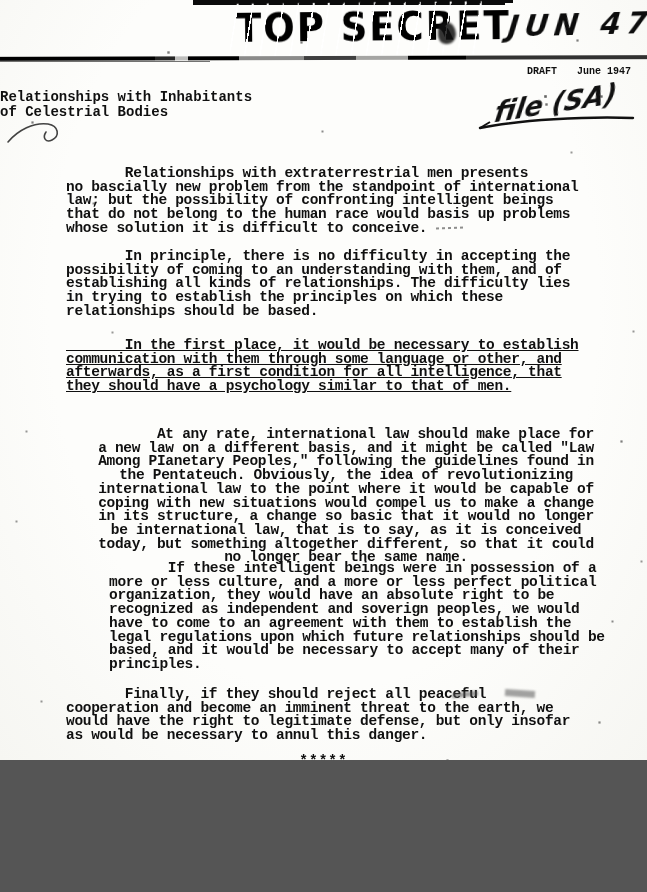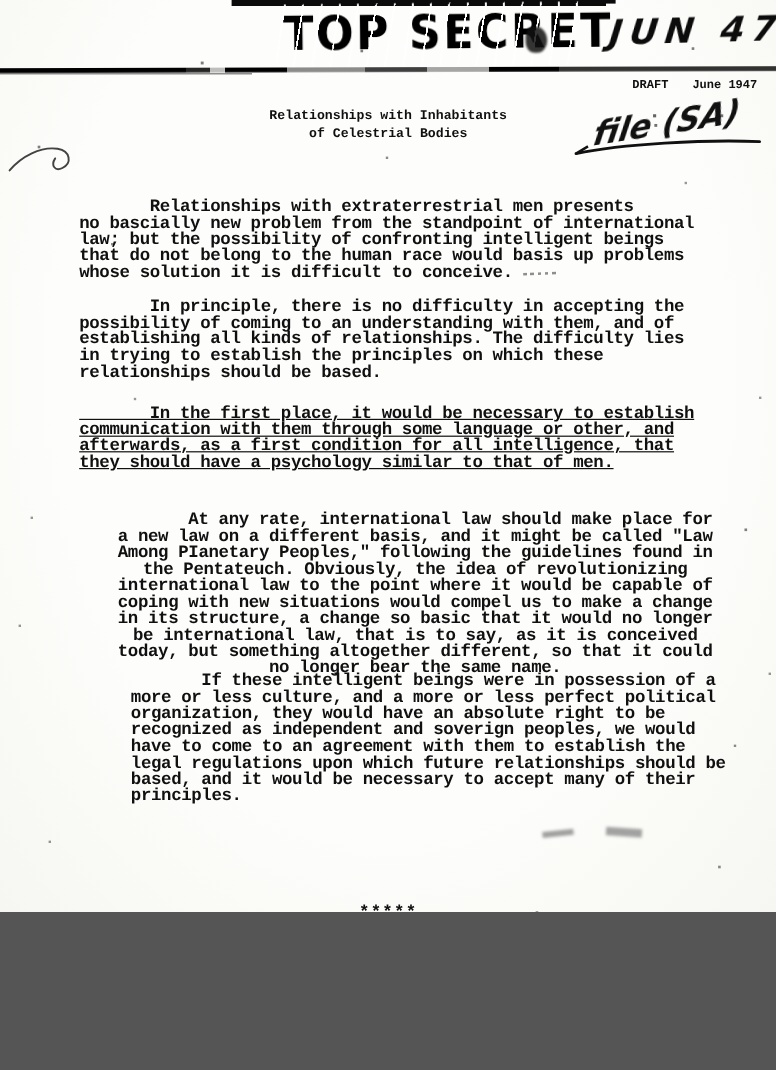--- a/index.html
+++ b/index.html
@@ -69,21 +69,21 @@
   
   .draft{
     position:absolute;top:66px;right:16px;
     font-weight:bold;font-size:10px;white-space:nowrap;
     filter:blur(0.2px);
   }
   .draft .gap{display:inline-block;width:20px;}
   
   .title{
     position:absolute;left:0;top:90px;width:647px;
-    text-align:center;font-weight:bold;font-size:11px;line-height:15px;
+    font-weight:bold;font-size:14px;line-height:15px;
     white-space:pre;filter:blur(0.2px);
   }
   
   .file-note{
     position:absolute;left:492px;top:86px;width:150px;height:54px;
     transform:rotate(-9deg) skewX(-18deg);
     font-family:"DejaVu Sans", sans-serif;
     font-style:italic;font-weight:bold;font-size:27px;color:#111;
     filter:blur(0.5px);
     white-space:nowrap;
@@ -194,20 +194,24 @@
 today, but something altogether different, so that it could
 no longer bear the same name.</p>
   <p class="para p5">       If these intelligent beings were in possession of a
 more or less culture, and a more or less perfect political
 organization, they would have an absolute right to be
 recognized as independent and soverign peoples, we would
 have to come to an agreement with them to establish the
 legal regulations upon which future relationships should be
 based, and it would be necessary to accept many of their
 principles.</p>
+  <p class="para p6">       Finally, if they should reject all peaceful
+cooperation and become an imminent threat to the earth, we
+would have the right to legitimate defense, but only insofar
+as would be necessary to annul this danger.</p>
 
   <div class="separator">*****</div>
 
 
   <div class="pagenum">-1-</div>
 
   <div class="smudge-a"></div>
   <div class="smudge-b"></div>
   <div class="smudge-c"></div>
   <div class="specks"></div>

